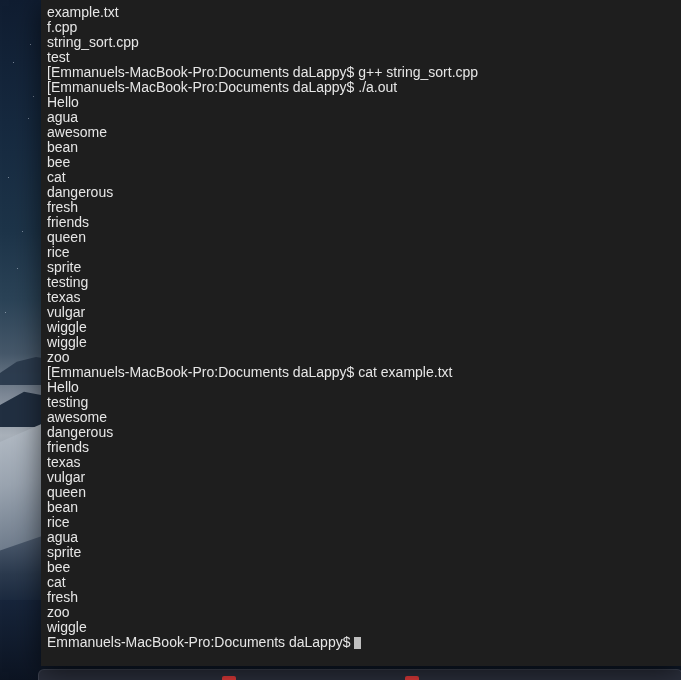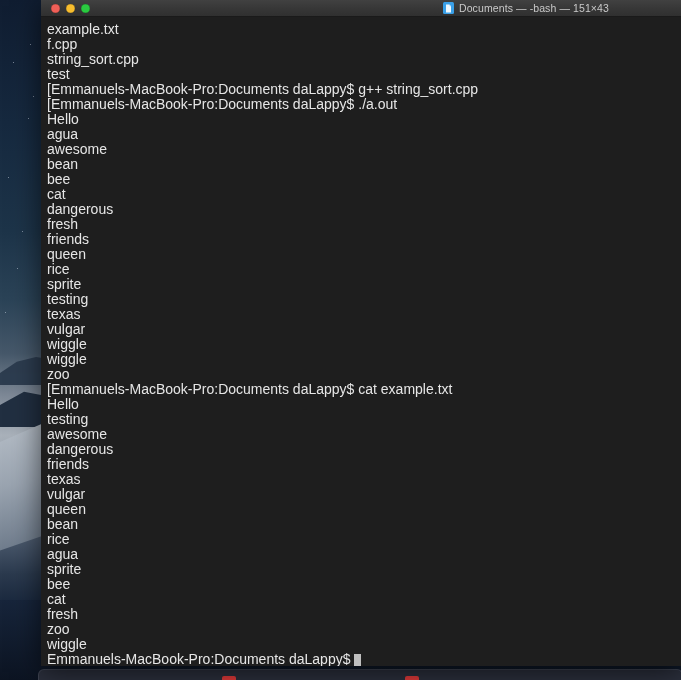--- a/index.html
+++ b/index.html
@@ -220,36 +220,18 @@
   <span class="star" style="left:30px;  top:44px;"></span>
 </div>
 
 <div id="bg-window">
   <div class="bg-red-tab" style="left:183px;"></div>
   <div class="bg-red-tab" style="left:366px;"></div>
 </div>
 
 <div id="terminal-window">
 
-  <div id="titlebar">
-    <div id="traffic-lights">
-      <span class="light close"></span>
-      <span class="light min"></span>
-      <span class="light zoom"></span>
-    </div>
-    <div id="title-center">
-      <div id="title-inner">
-        <span id="doc-icon">
-          <svg width="7" height="9" viewBox="0 0 7 9" aria-hidden="true">
-            <path d="M1 0.5 H4.3 L6 2.2 V8.5 H1 Z" fill="#ffffff" opacity="0.92"></path>
-            <path d="M4.3 0.5 V2.2 H6 Z" fill="#bfe2fa"></path>
-          </svg>
-        </span>
-        <span id="title-text">Documents — -bash — 151×43</span>
-      </div>
-    </div>
-  </div>
 
   <div id="terminal-body">
     <div id="terminal-lines"><span class="tline">example.txt</span><span class="tline">f.cpp</span><span class="tline">string_sort.cpp</span><span class="tline">test</span><span class="tline">[Emmanuels-MacBook-Pro:Documents daLappy$ g++ string_sort.cpp</span><span class="tline">[Emmanuels-MacBook-Pro:Documents daLappy$ ./a.out</span><span class="tline">Hello</span><span class="tline">agua</span><span class="tline">awesome</span><span class="tline">bean</span><span class="tline">bee</span><span class="tline">cat</span><span class="tline">dangerous</span><span class="tline">fresh</span><span class="tline">friends</span><span class="tline">queen</span><span class="tline">rice</span><span class="tline">sprite</span><span class="tline">testing</span><span class="tline">texas</span><span class="tline">vulgar</span><span class="tline">wiggle</span><span class="tline">wiggle</span><span class="tline">zoo</span><span class="tline">[Emmanuels-MacBook-Pro:Documents daLappy$ cat example.txt</span><span class="tline">Hello</span><span class="tline">testing</span><span class="tline">awesome</span><span class="tline">dangerous</span><span class="tline">friends</span><span class="tline">texas</span><span class="tline">vulgar</span><span class="tline">queen</span><span class="tline">bean</span><span class="tline">rice</span><span class="tline">agua</span><span class="tline">sprite</span><span class="tline">bee</span><span class="tline">cat</span><span class="tline">fresh</span><span class="tline">zoo</span><span class="tline">wiggle</span><span class="tline"><span>Emmanuels-MacBook-Pro:Documents daLappy$</span><span class="cursor"></span></span></div>
   </div>
 
 </div>
 
 </body></html>

